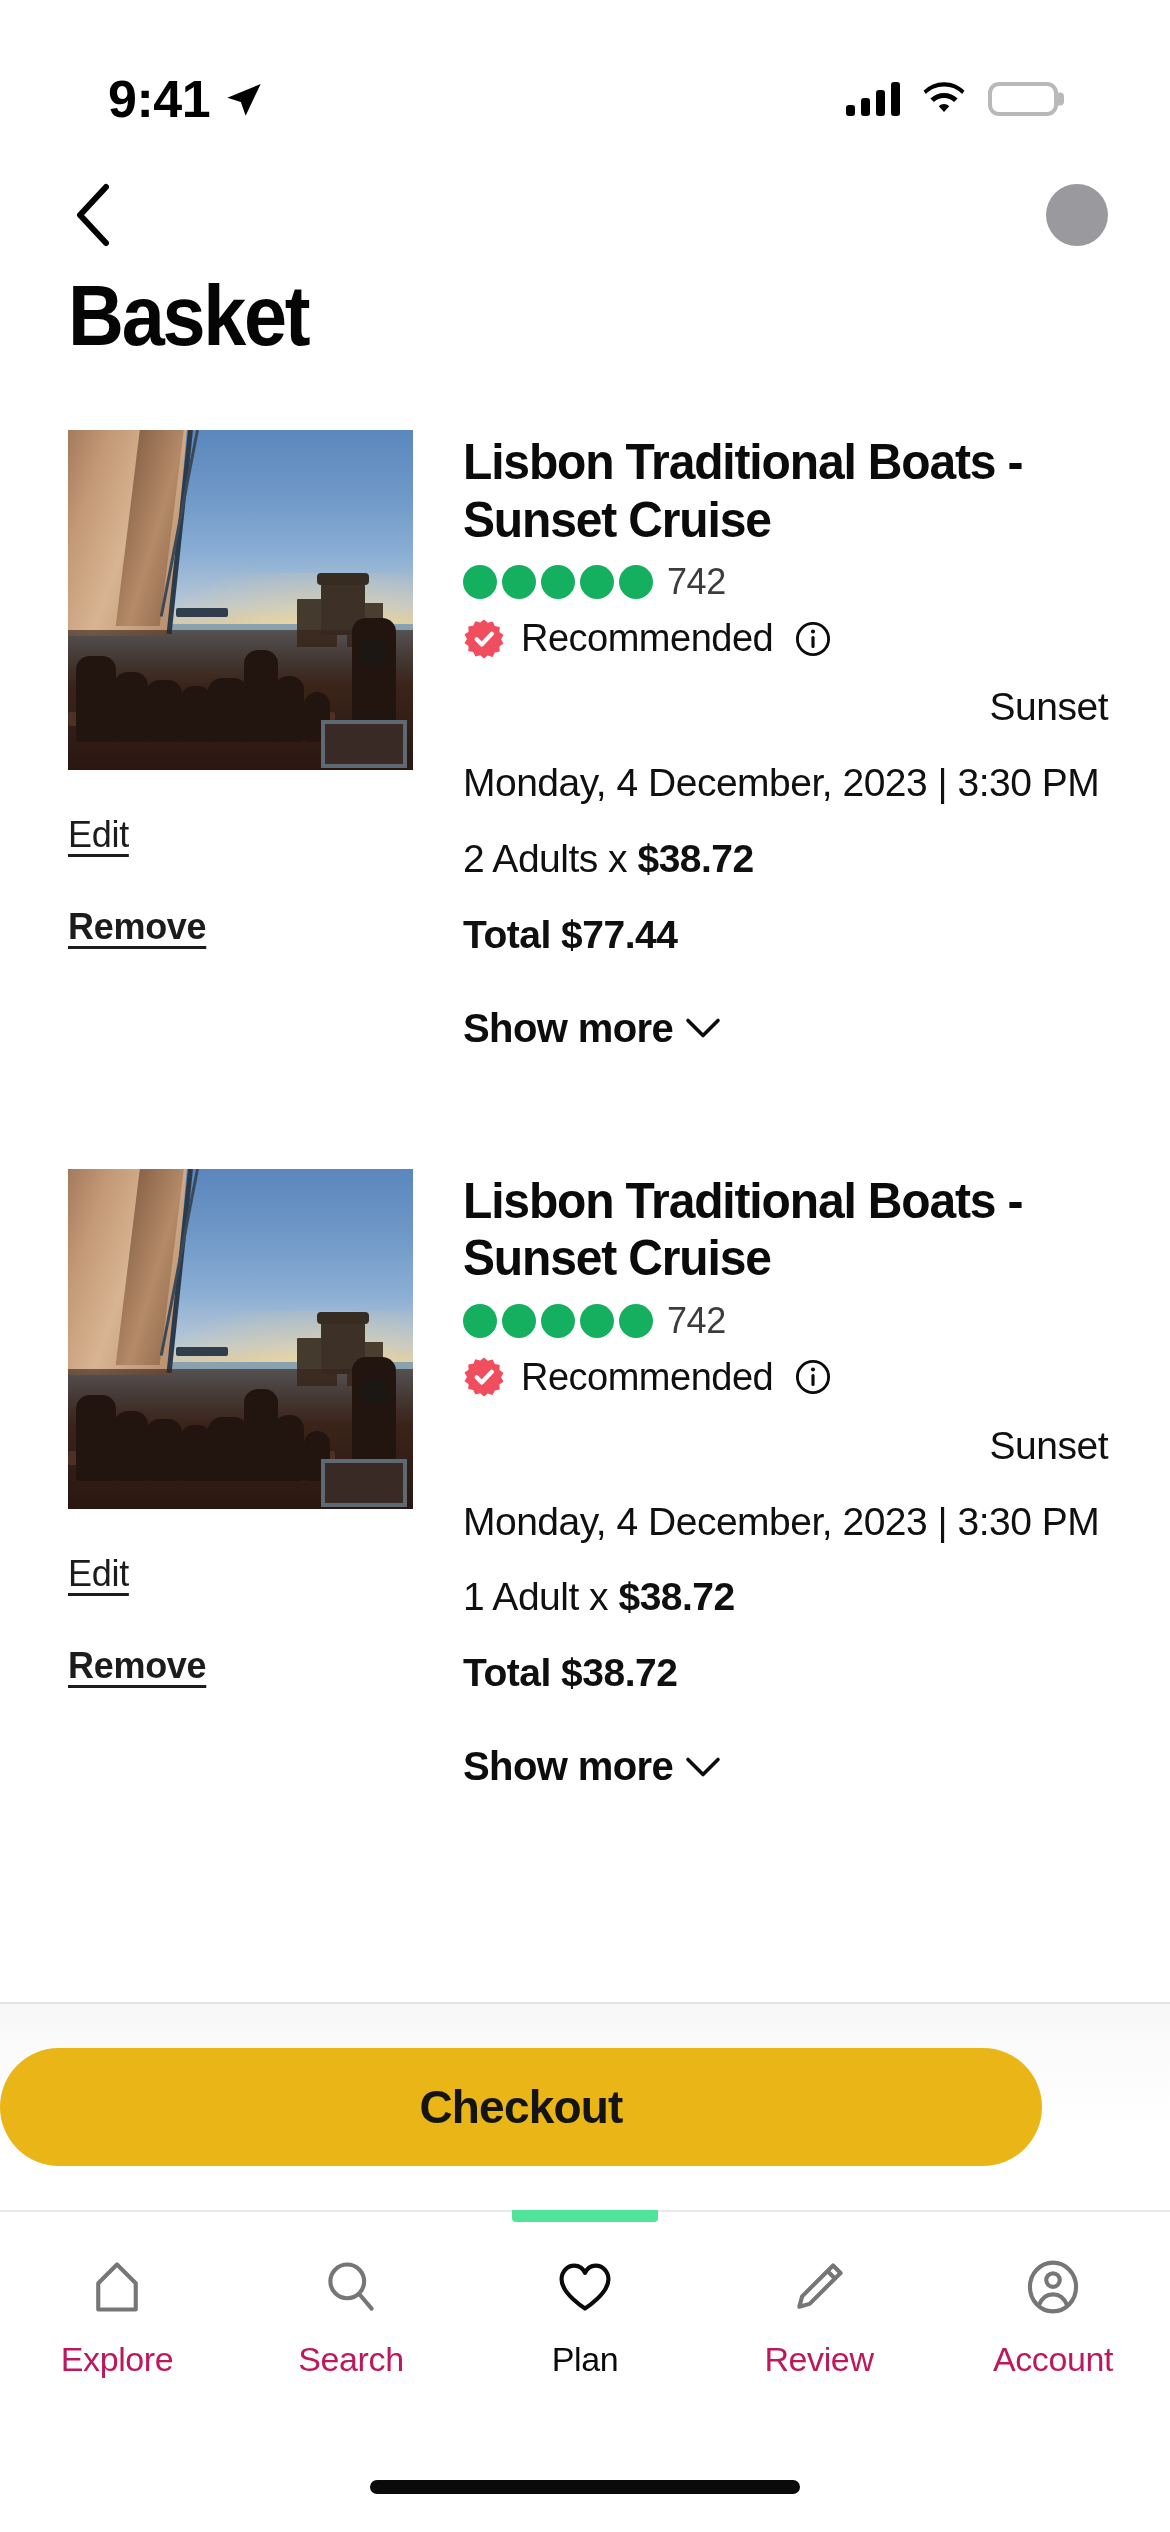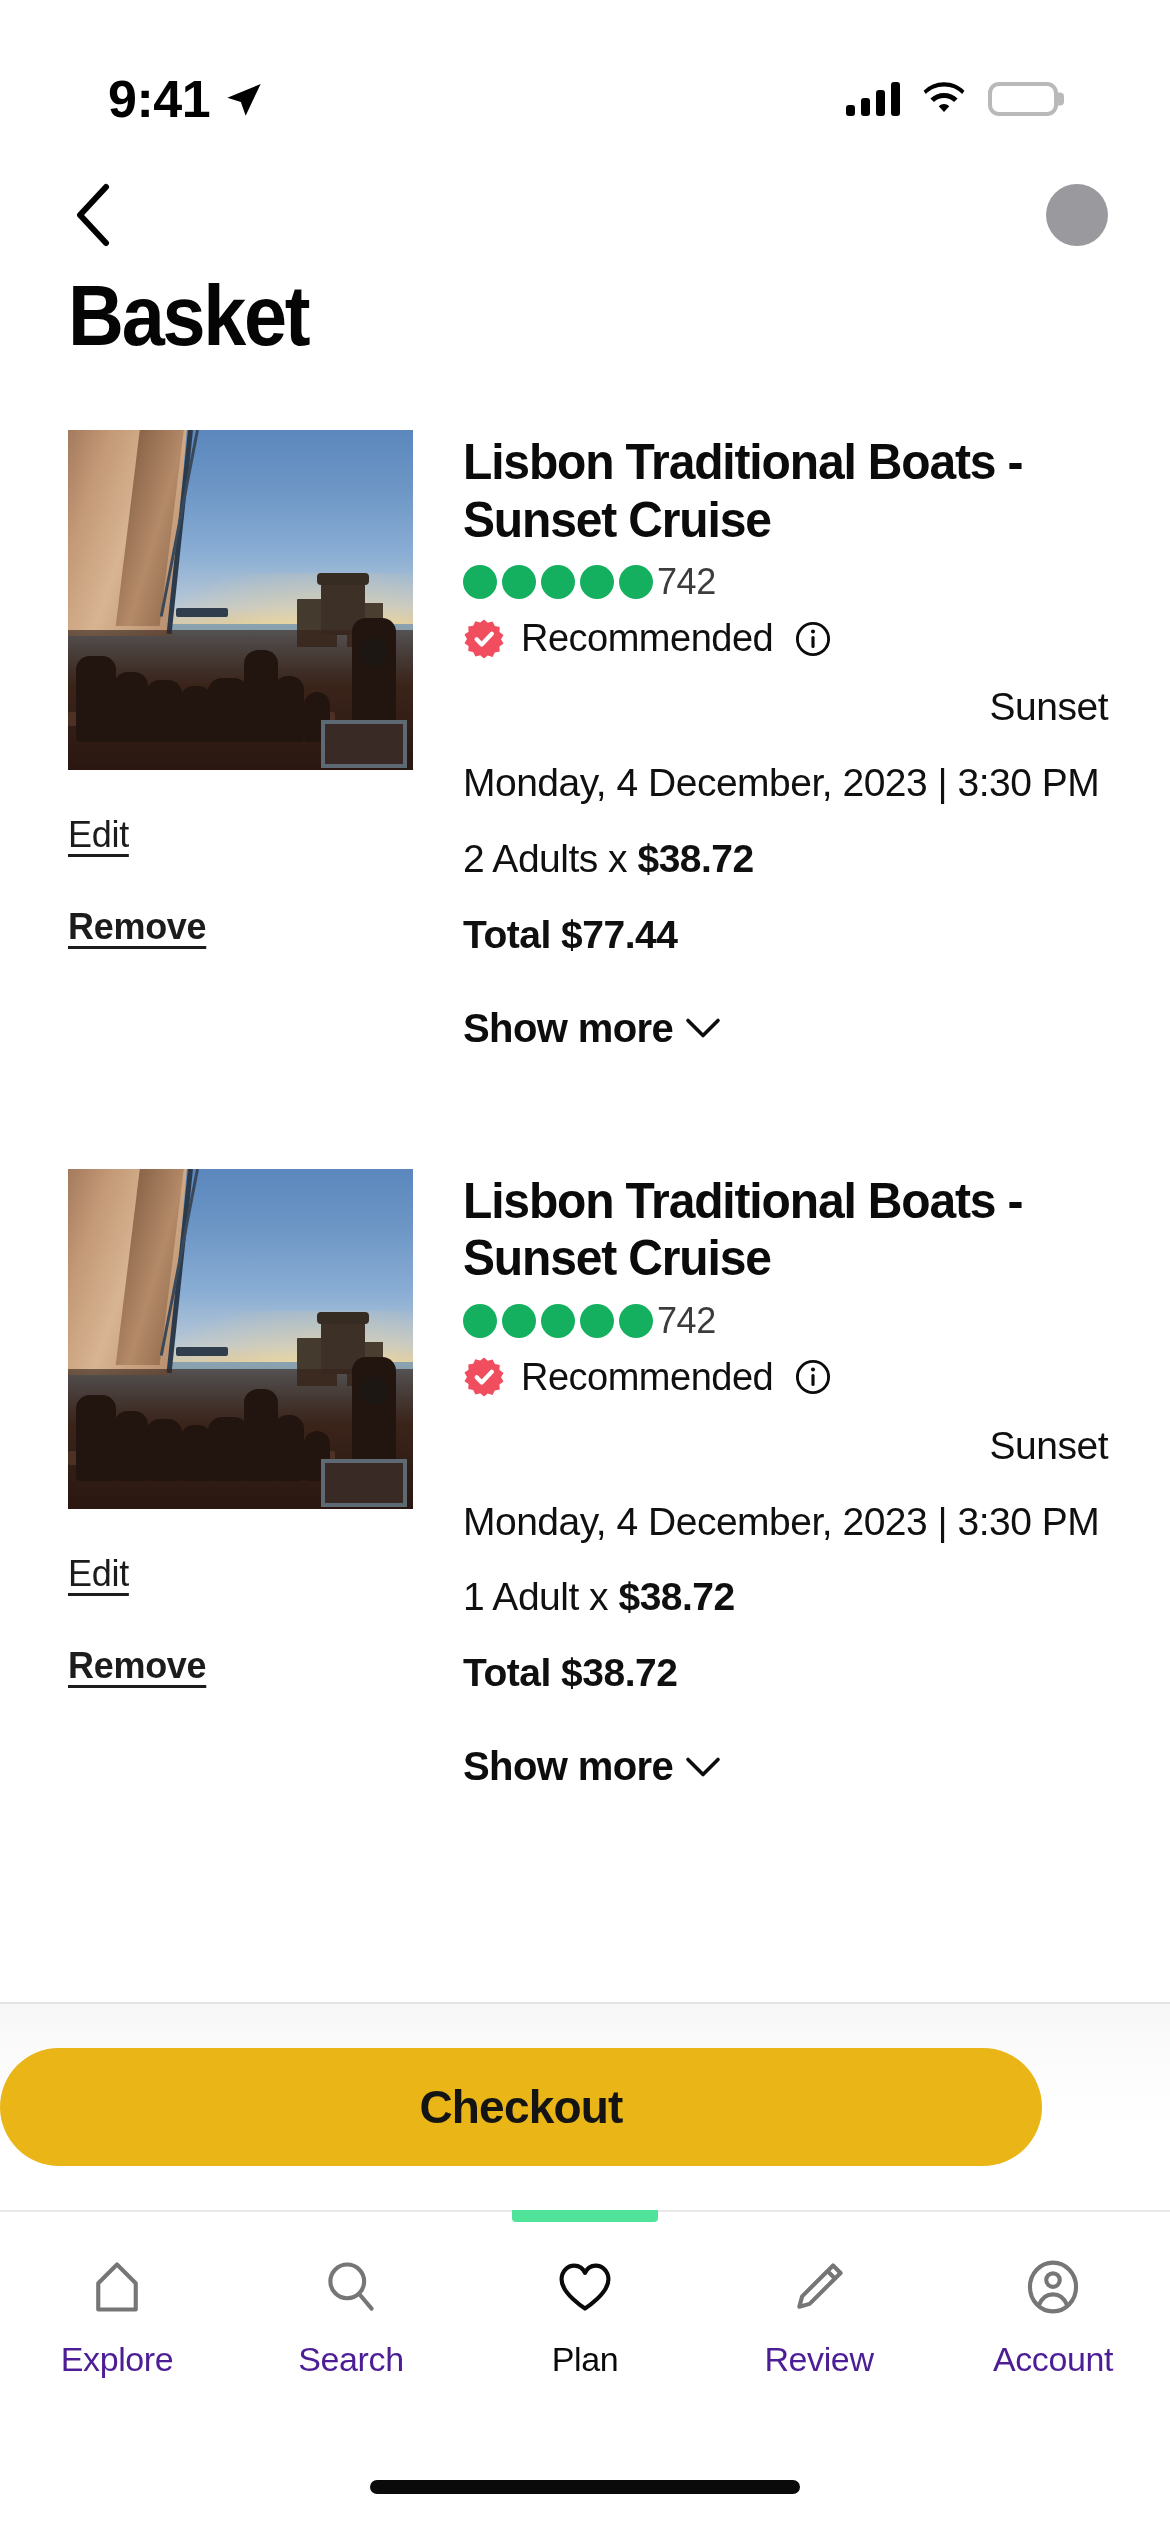--- a/index.html
+++ b/index.html
@@ -152,21 +152,21 @@
   .edit-link{ margin-top:44px; }
   .remove-link{ margin-top:50px;font-weight:bold; }
 
   .info-col{ flex:1; min-width:0; padding-top:4px; }
   .item-title{
     font-size:50px; font-weight:700; color:#0b0b0b;
     line-height:1.15; letter-spacing:-1.2px;
     font-family:"Liberation Sans Narrow","Liberation Sans",sans-serif;
     transform:scaleX(0.96); transform-origin:left center;
   }
-  .rating-row{ display:flex; align-items:center; gap:4px; margin-top:12px; }
+  .rating-row{ display:flex; align-items:center; gap:14px; margin-top:12px; }
   .dots{ display:flex; gap:5px; }
   .dots span{ width:34px; height:34px; border-radius:50%; background:#14b05f; display:block; }
   .review-count{ font-size:36px; color:#3c3c3c; letter-spacing:-0.4px; }
 
   .rec-row{ display:flex; align-items:center; gap:16px; margin-top:14px; }
   .rosette{ width:42px; height:42px; flex:0 0 42px; position:relative; }
   .rec-label{ font-size:38px; color:#0f0f0f; letter-spacing:-0.5px; }
   .info-icon{ width:36px; height:36px; flex:0 0 36px; margin-left:6px; cursor:pointer; }
 
   .meta-line{
@@ -205,21 +205,21 @@
   .tabbar{
     position:absolute; left:0; bottom:0; width:1170px; height:322px;
     background:#fff; border-top:2px solid #e9e9e9;
     display:flex; align-items:flex-start; padding-top:42px;
   }
   .tab{
     flex:1; display:flex; flex-direction:column; align-items:center; gap:20px;
     position:relative; cursor:pointer;
   }
   .tab .tab-icon{ width:66px; height:66px; display:flex; align-items:center; justify-content:center; }
-  .tab .tab-label{ font-size:34px; color:#4c1d95; letter-spacing:-0.4px; }
+  .tab .tab-label{ font-size:34px; color:#be185d; letter-spacing:-0.4px; }
   .tab.active .tab-label{ color:#0a0a0a; font-weight:500; }
   .tab .indicator{
     position:absolute; top:-44px; width:146px; height:12px;
     background:#4fe49a; border-radius:0 0 4px 4px;
   }
   .home-indicator{
     position:absolute; bottom:38px; left:50%; transform:translateX(-50%);
     width:430px; height:14px; background:#0a0a0a; border-radius:8px;
   }
 </style>

